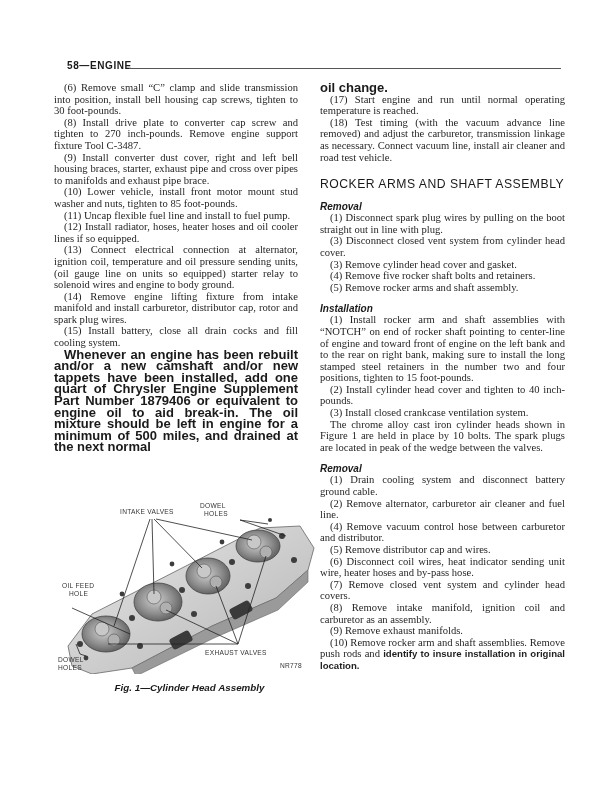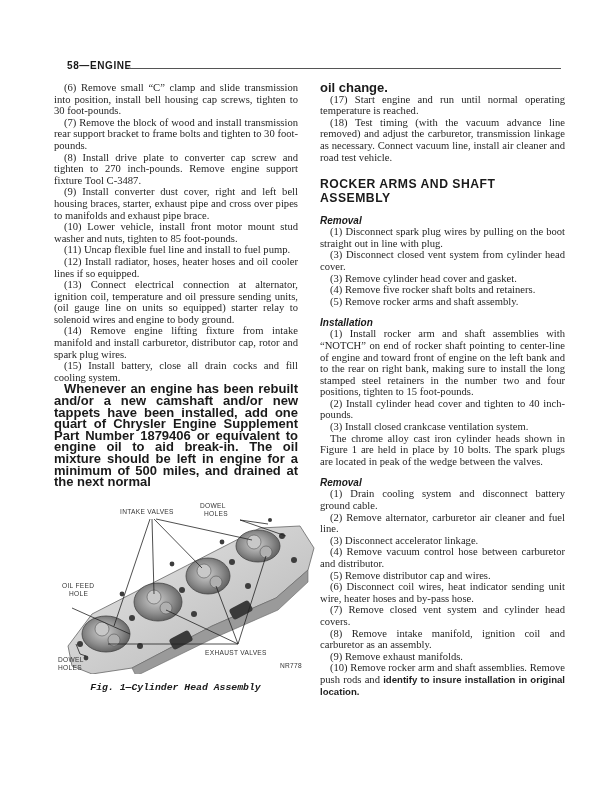--- a/index.html
+++ b/index.html
@@ -11,39 +11,38 @@
 
     .col { position: absolute; top: 82px; }
     .col-left { left: 54px; width: 244px; }
     .col-right { left: 320px; width: 245px; }
 
     p.para { margin: 0; font-family: "Liberation Serif", serif; font-size: 10.6px; line-height: 11.6px; text-align: justify; color: #1f1f1f; }
     p.indented { text-indent: 10px; }
     p.para b, .bold-sans { font-family: "Liberation Sans", sans-serif; font-weight: bold; font-size: 9.6px; }
     p.note { margin: 0; font-family: "Liberation Sans", sans-serif; font-weight: bold; font-size: 13px; line-height: 11.6px; text-align: justify; text-indent: 10px; color: #1a1a1a; }
 
-    h2.section { margin: 14px 0 10px 0; font-family: "Liberation Sans", sans-serif; font-weight: bold; font-size: 12.2px; letter-spacing: 0.5px; color: #1a1a1a; }
+    h2.section { margin: 14px 0 10px 0; font-family: "Liberation Sans", sans-serif; font-weight: normal; font-size: 12.2px; letter-spacing: 0.5px; color: #1a1a1a; }
     h3.sub { margin: 10px 0 0 0; font-family: "Liberation Sans", sans-serif; font-weight: bold; font-style: italic; font-size: 10px; color: #1a1a1a; }
 
     .figure { position: absolute; left: 62px; top: 506px; width: 255px; height: 168px; }
     .figure svg { position: absolute; left: 0; top: 0; }
     .fig-label { position: absolute; font-family: "Liberation Sans", sans-serif; font-size: 6.6px; color: #333; line-height: 7.6px; letter-spacing: 0.3px; }
-    .fig-caption { position: absolute; left: 48px; top: 682px; width: 255px; text-align: center; font-family: Liberation Mono, monospace; font-weight: bold; font-style: italic; font-size: 9.8px; color: #1a1a1a; }
+    .fig-caption { position: absolute; left: 62px; top: 682px; width: 255px; text-align: center; font-family: Liberation Sans, sans-serif; font-weight: bold; font-style: italic; font-size: 9.8px; color: #1a1a1a; }
   </style>
 </head>
 <body>
 
 <div class="page-header">
   <span class="hdr-text">58—ENGINE</span>
   <div class="hdr-rule"></div>
 </div>
 
 <div class="col col-left">
   <p class="para indented">(6) Remove small “C” clamp and slide transmission into position, install bell housing cap screws, tighten to 30 foot-pounds.</p>
-  <p class="para indented">(7) Remove the block of wood and install transmission rear support bracket to frame bolts and tighten to 30 foot-pounds.</p>
   <p class="para indented">(8) Install drive plate to converter cap screw and tighten to 270 inch-pounds. Remove engine support fixture Tool C-3487.</p>
   <p class="para indented">(9) Install converter dust cover, right and left bell housing braces, starter, exhaust pipe and cross over pipes to manifolds and exhaust pipe brace.</p>
   <p class="para indented">(10) Lower vehicle, install front motor mount stud washer and nuts, tighten to 85 foot-pounds.</p>
   <p class="para indented">(11) Uncap flexible fuel line and install to fuel pump.</p>
   <p class="para indented">(12) Install radiator, hoses, heater hoses and oil cooler lines if so equipped.</p>
   <p class="para indented">(13) Connect electrical connection at alternator, ignition coil, temperature and oil pressure sending units, (oil gauge line on units so equipped) starter relay to solenoid wires and engine to body ground.</p>
   <p class="para indented">(14) Remove engine lifting fixture from intake manifold and install carburetor, distributor cap, rotor and spark plug wires.</p>
   <p class="para indented">(15) Install battery, close all drain cocks and fill cooling system.</p>
   <p class="note">Whenever an engine has been rebuilt and/or a new camshaft and/or new tappets have been installed, add one quart of Chrysler Engine Supplement Part Number 1879406 or equivalent to engine oil to aid break-in. The oil mixture should be left in engine for a minimum of 500 miles, and drained at the next normal</p>
 </div>
@@ -144,21 +143,20 @@
   <h3 class="sub">Installation</h3>
   <p class="para indented">(1) Install rocker arm and shaft assemblies with “NOTCH” on end of rocker shaft pointing to center-line of engine and toward front of engine on the left bank and to the rear on right bank, making sure to install the long stamped steel retainers in the number two and four positions, tighten to 15 foot-pounds.</p>
   <p class="para indented">(2) Install cylinder head cover and tighten to 40 inch-pounds.</p>
   <p class="para indented">(3) Install closed crankcase ventilation system.</p>
 
   <p class="para indented">The chrome alloy cast iron cylinder heads shown in Figure 1 are held in place by 10 bolts. The spark plugs are located in peak of the wedge between the valves.</p>
 
   <h3 class="sub">Removal</h3>
   <p class="para indented">(1) Drain cooling system and disconnect battery ground cable.</p>
   <p class="para indented">(2) Remove alternator, carburetor air cleaner and fuel line.</p>
-  <p class="para indented">(3) Disconnect accelerator linkage.</p>
   <p class="para indented">(4) Remove vacuum control hose between carburetor and distributor.</p>
   <p class="para indented">(5) Remove distributor cap and wires.</p>
   <p class="para indented">(6) Disconnect coil wires, heat indicator sending unit wire, heater hoses and by-pass hose.</p>
   <p class="para indented">(7) Remove closed vent system and cylinder head covers.</p>
   <p class="para indented">(8) Remove intake manifold, ignition coil and carburetor as an assembly.</p>
   <p class="para indented">(9) Remove exhaust manifolds.</p>
   <p class="para indented"><span>(10) Remove rocker arm and shaft assemblies. Remove push rods and </span><b>identify to insure installation in original location.</b></p>
 </div>
 
 </body></html>

